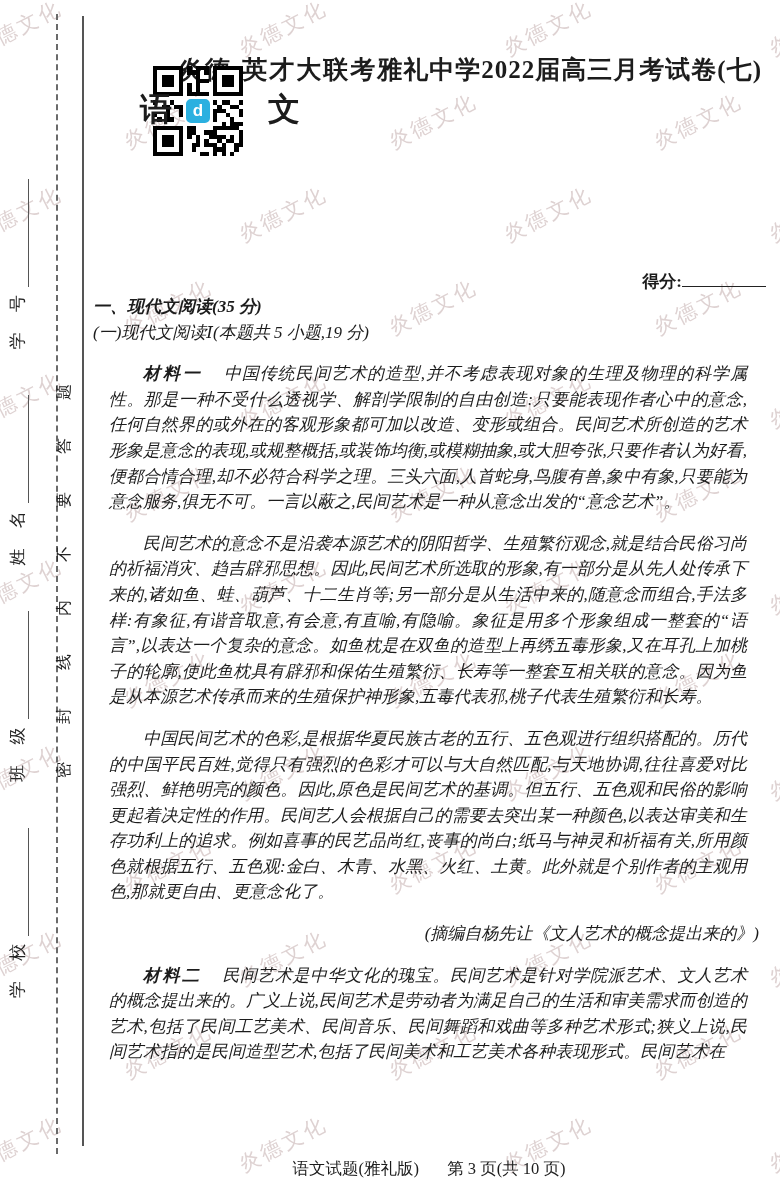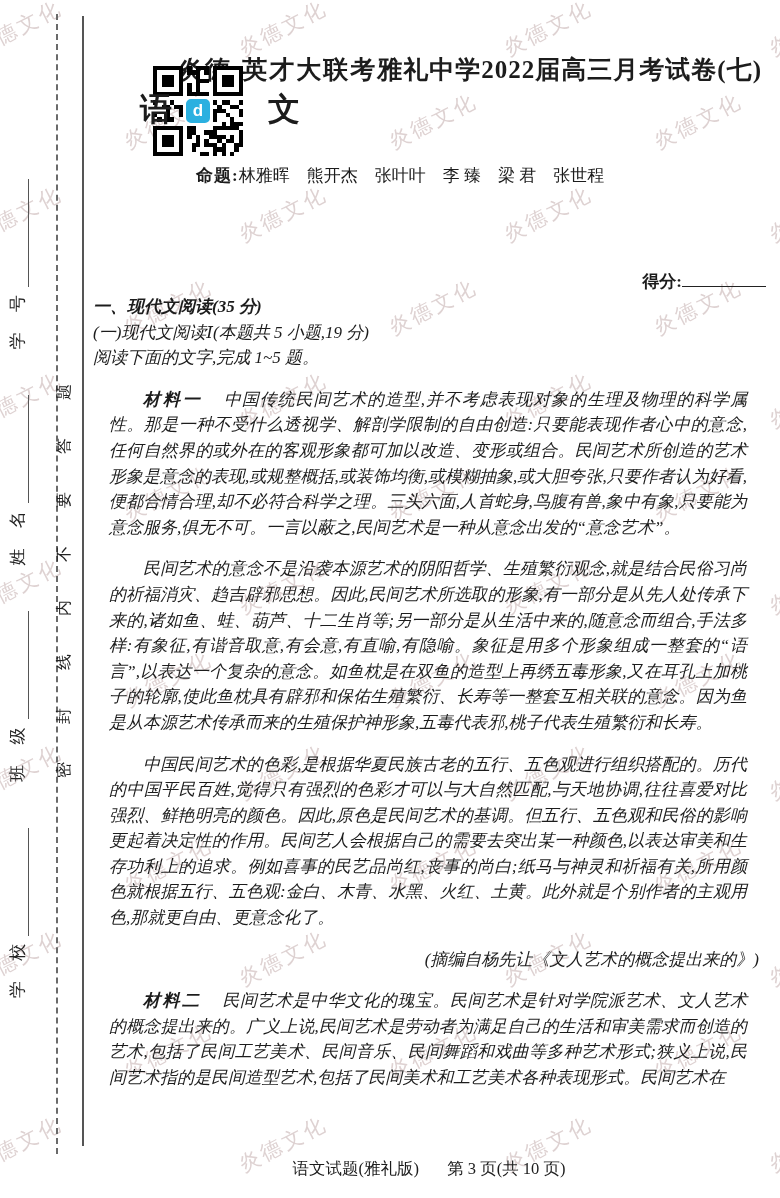--- a/index.html
+++ b/index.html
@@ -244,33 +244,29 @@
         <rect x="16" y="2" width="3" height="3" fill="#000"></rect>
         <rect x="0" y="14" width="7" height="7" fill="#000"></rect>
         <rect x="1" y="15" width="5" height="5" fill="#fff"></rect>
         <rect x="2" y="16" width="3" height="3" fill="#000"></rect>
       </svg>
     <div class="qr-logo" id="qrLogo" style="background: rgb(43, 176, 224);">d</div>
   </div>
 
   <div class="subject">语 文</div>
 
-  <div class="byline setters">
-    <b>命题:</b><span>林雅晖　熊开杰　张叶叶　李 臻　梁 君　张世程</span>
-  </div>
 
 
   <div class="score-line">
     <span>得分:</span><span class="score-blank"></span>
   </div>
 
   <div class="body">
     <div class="sec-h">一、现代文阅读(35 分)</div>
     <div>(一)现代文阅读Ⅰ(本题共 5 小题,19 分)</div>
-    <div>阅读下面的文字,完成 1~5 题。</div>
 
     <p class="para"><b>材料一</b><span class="mat-gap"></span><span>中国传统民间艺术的造型,并不考虑表现对象的生理及物理的科学属性。那是一种不受什么透视学、解剖学限制的自由创造:只要能表现作者心中的意念,任何自然界的或外在的客观形象都可加以改造、变形或组合。民间艺术所创造的艺术形象是意念的表现,或规整概括,或装饰均衡,或模糊抽象,或大胆夸张,只要作者认为好看,便都合情合理,却不必符合科学之理。三头六面,人首蛇身,鸟腹有兽,象中有象,只要能为意念服务,俱无不可。一言以蔽之,民间艺术是一种从意念出发的“意念艺术”。</span></p>
     <p class="para">民间艺术的意念不是沿袭本源艺术的阴阳哲学、生殖繁衍观念,就是结合民俗习尚的祈福消灾、趋吉辟邪思想。因此,民间艺术所选取的形象,有一部分是从先人处传承下来的,诸如鱼、蛙、葫芦、十二生肖等;另一部分是从生活中来的,随意念而组合,手法多样:有象征,有谐音取意,有会意,有直喻,有隐喻。象征是用多个形象组成一整套的“语言”,以表达一个复杂的意念。如鱼枕是在双鱼的造型上再绣五毒形象,又在耳孔上加桃子的轮廓,使此鱼枕具有辟邪和保佑生殖繁衍、长寿等一整套互相关联的意念。因为鱼是从本源艺术传承而来的生殖保护神形象,五毒代表邪,桃子代表生殖繁衍和长寿。</p>
     <p class="para">中国民间艺术的色彩,是根据华夏民族古老的五行、五色观进行组织搭配的。历代的中国平民百姓,觉得只有强烈的色彩才可以与大自然匹配,与天地协调,往往喜爱对比强烈、鲜艳明亮的颜色。因此,原色是民间艺术的基调。但五行、五色观和民俗的影响更起着决定性的作用。民间艺人会根据自己的需要去突出某一种颜色,以表达审美和生存功利上的追求。例如喜事的民艺品尚红,丧事的尚白;纸马与神灵和祈福有关,所用颜色就根据五行、五色观:金白、木青、水黑、火红、土黄。此外就是个别作者的主观用色,那就更自由、更意念化了。</p>
     <div class="source">(摘编自杨先让《文人艺术的概念提出来的》)</div>
     <p class="para"><b>材料二</b><span class="mat-gap"></span><span>民间艺术是中华文化的瑰宝。民间艺术是针对学院派艺术、文人艺术的概念提出来的。广义上说,民间艺术是劳动者为满足自己的生活和审美需求而创造的艺术,包括了民间工艺美术、民间音乐、民间舞蹈和戏曲等多种艺术形式;狭义上说,民间艺术指的是民间造型艺术,包括了民间美术和工艺美术各种表现形式。民间艺术在</span></p>
   </div>
 
   <div class="footer">
     <span>语文试题(雅礼版)</span>

